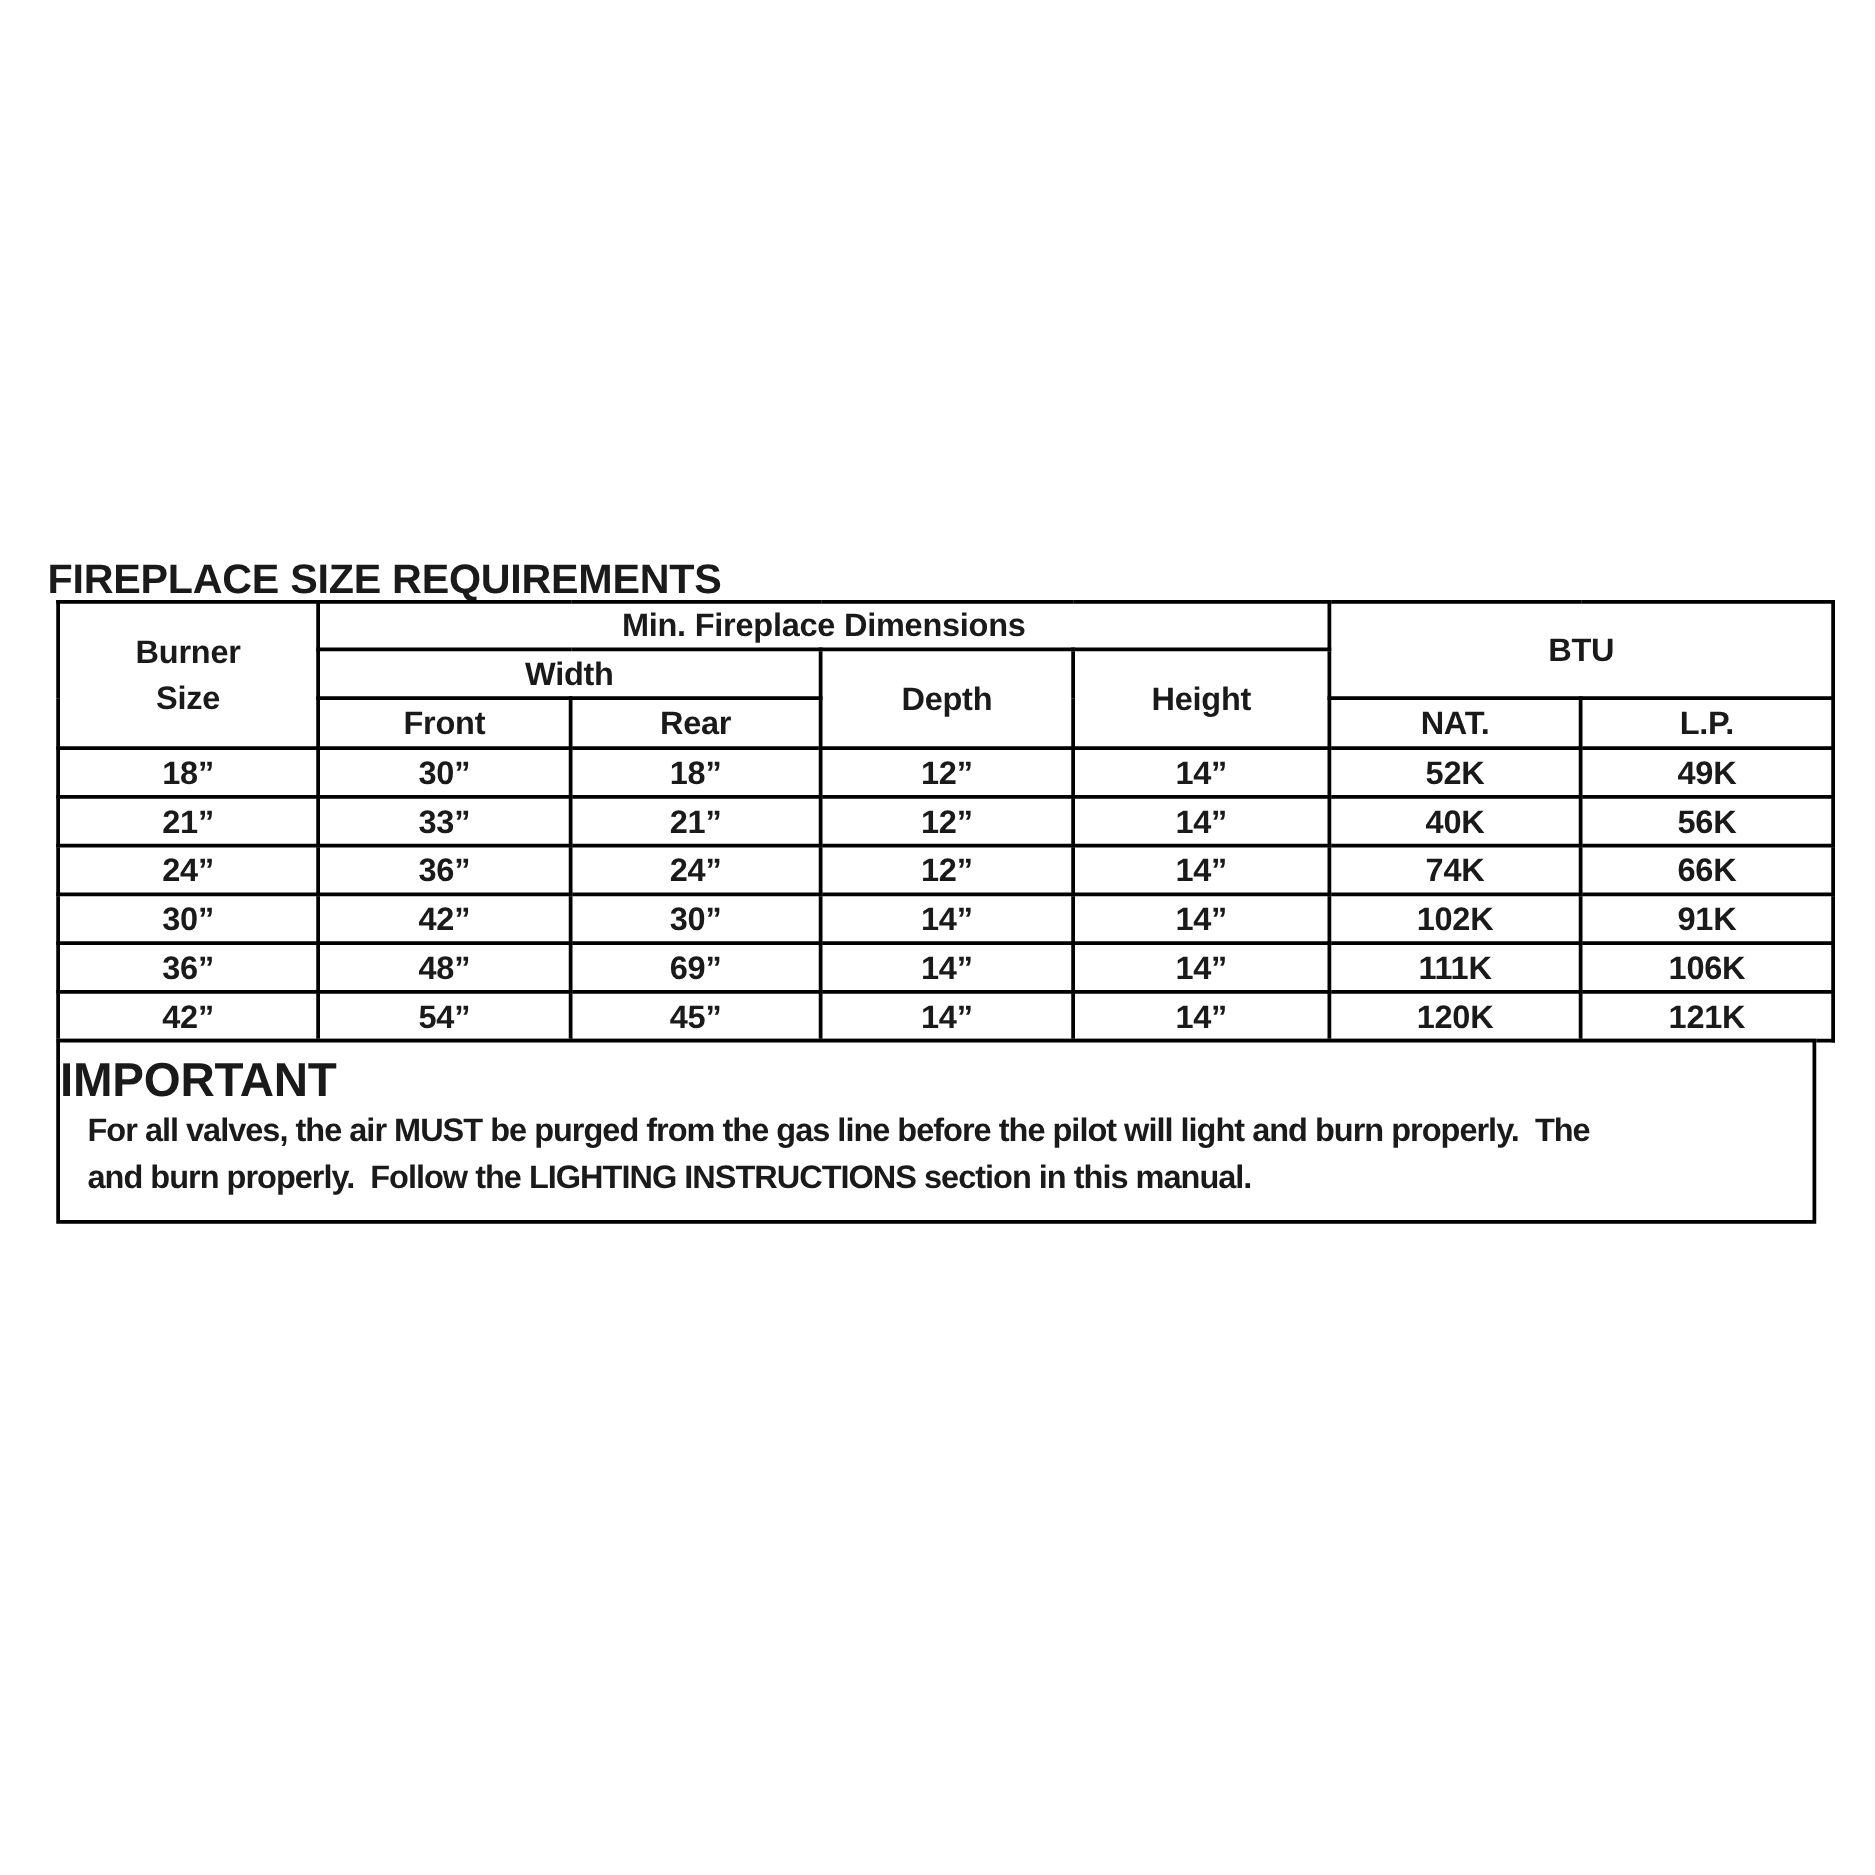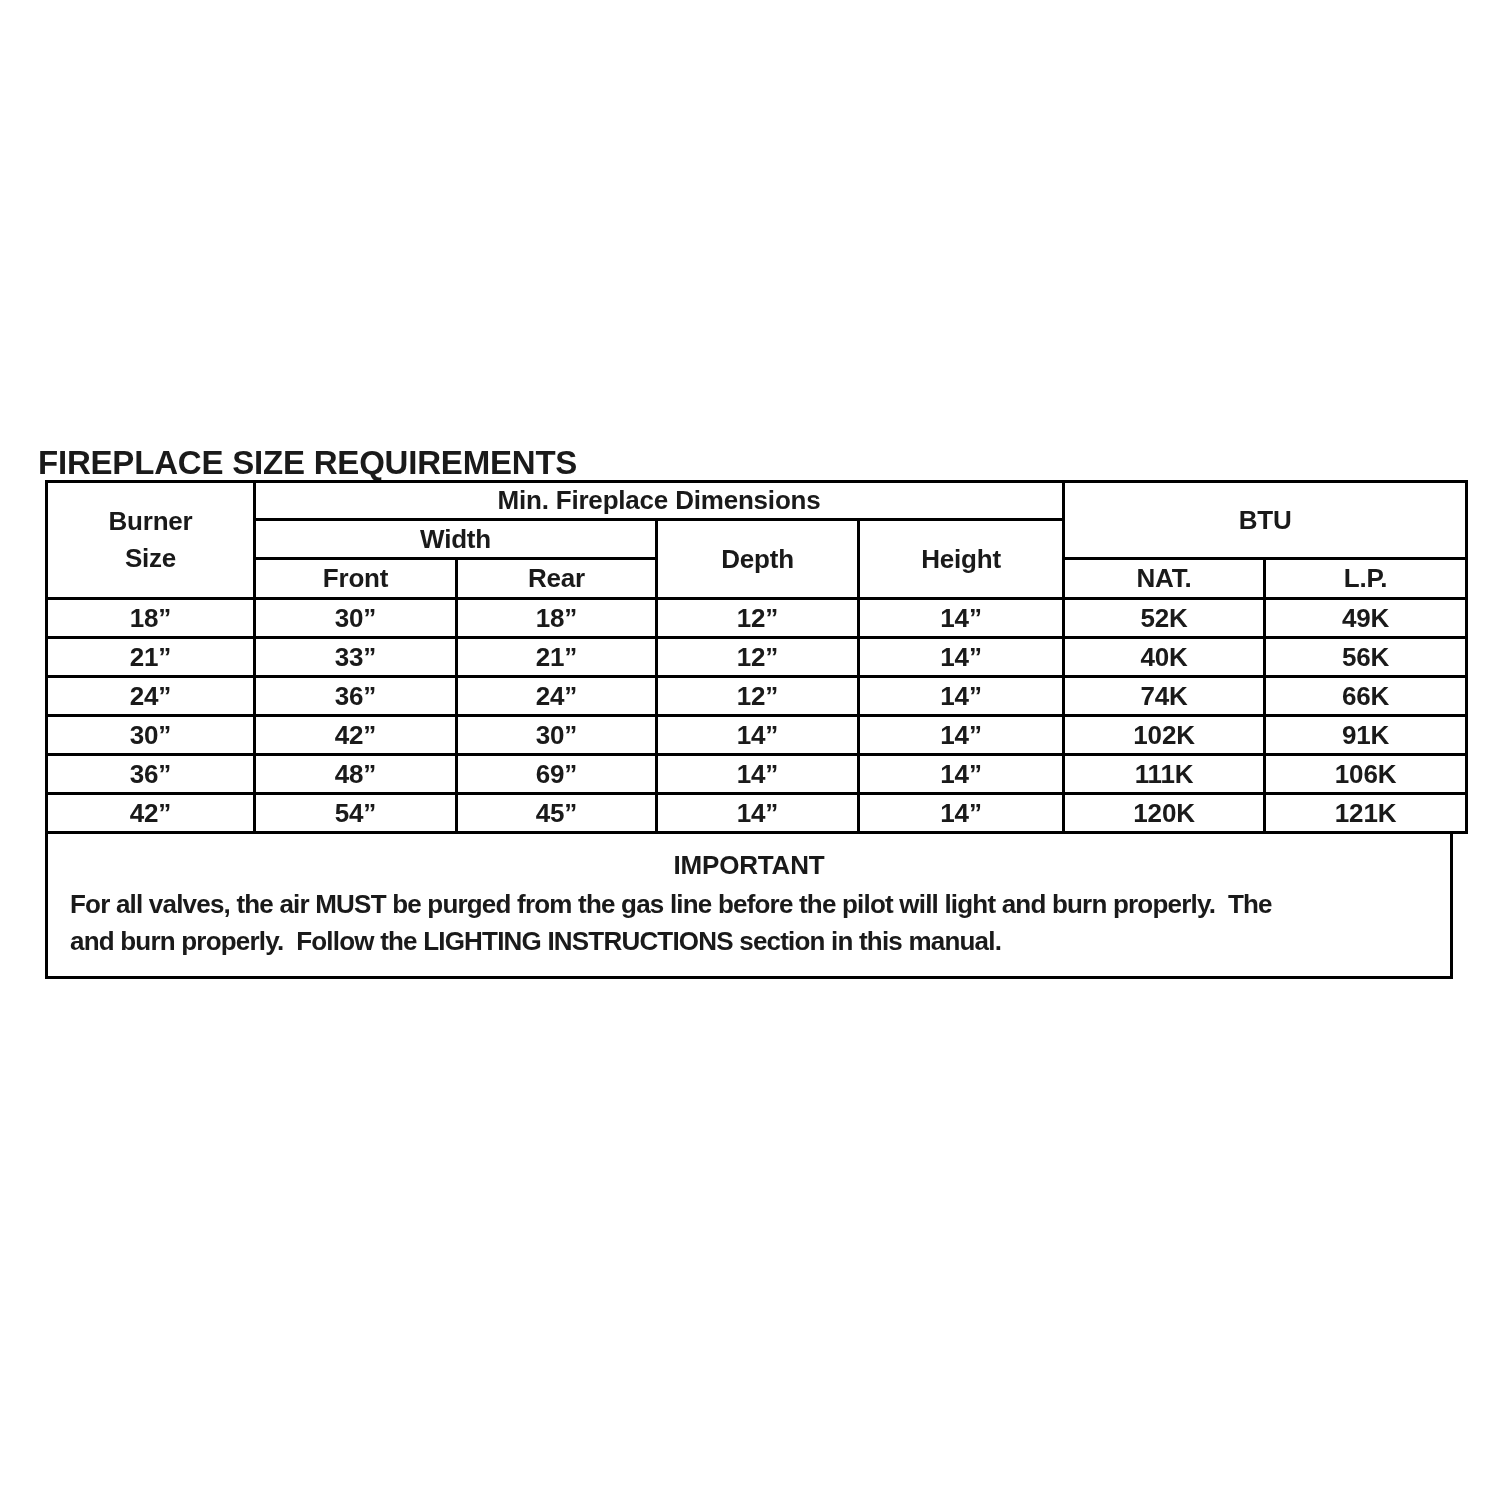--- a/index.html
+++ b/index.html
@@ -54,22 +54,22 @@
     white-space: pre-line;
     line-height: 37px;
   }
   .important-box {
     border: 3px solid #000000;
     margin-top: -3px;
     padding: 10px 0 16px 0;
     background: #ffffff;
   }
   .important-heading {
-    text-align: center;
-    font-size: 26px;
+    text-align: left;
+    font-size: 38px;
     line-height: 42px;
     letter-spacing: -0.2px;
   }
   .important-line {
     padding: 0 22px;
     font-size: 26px;
     line-height: 37px;
     letter-spacing: -0.8px;
     white-space: pre;
   }

